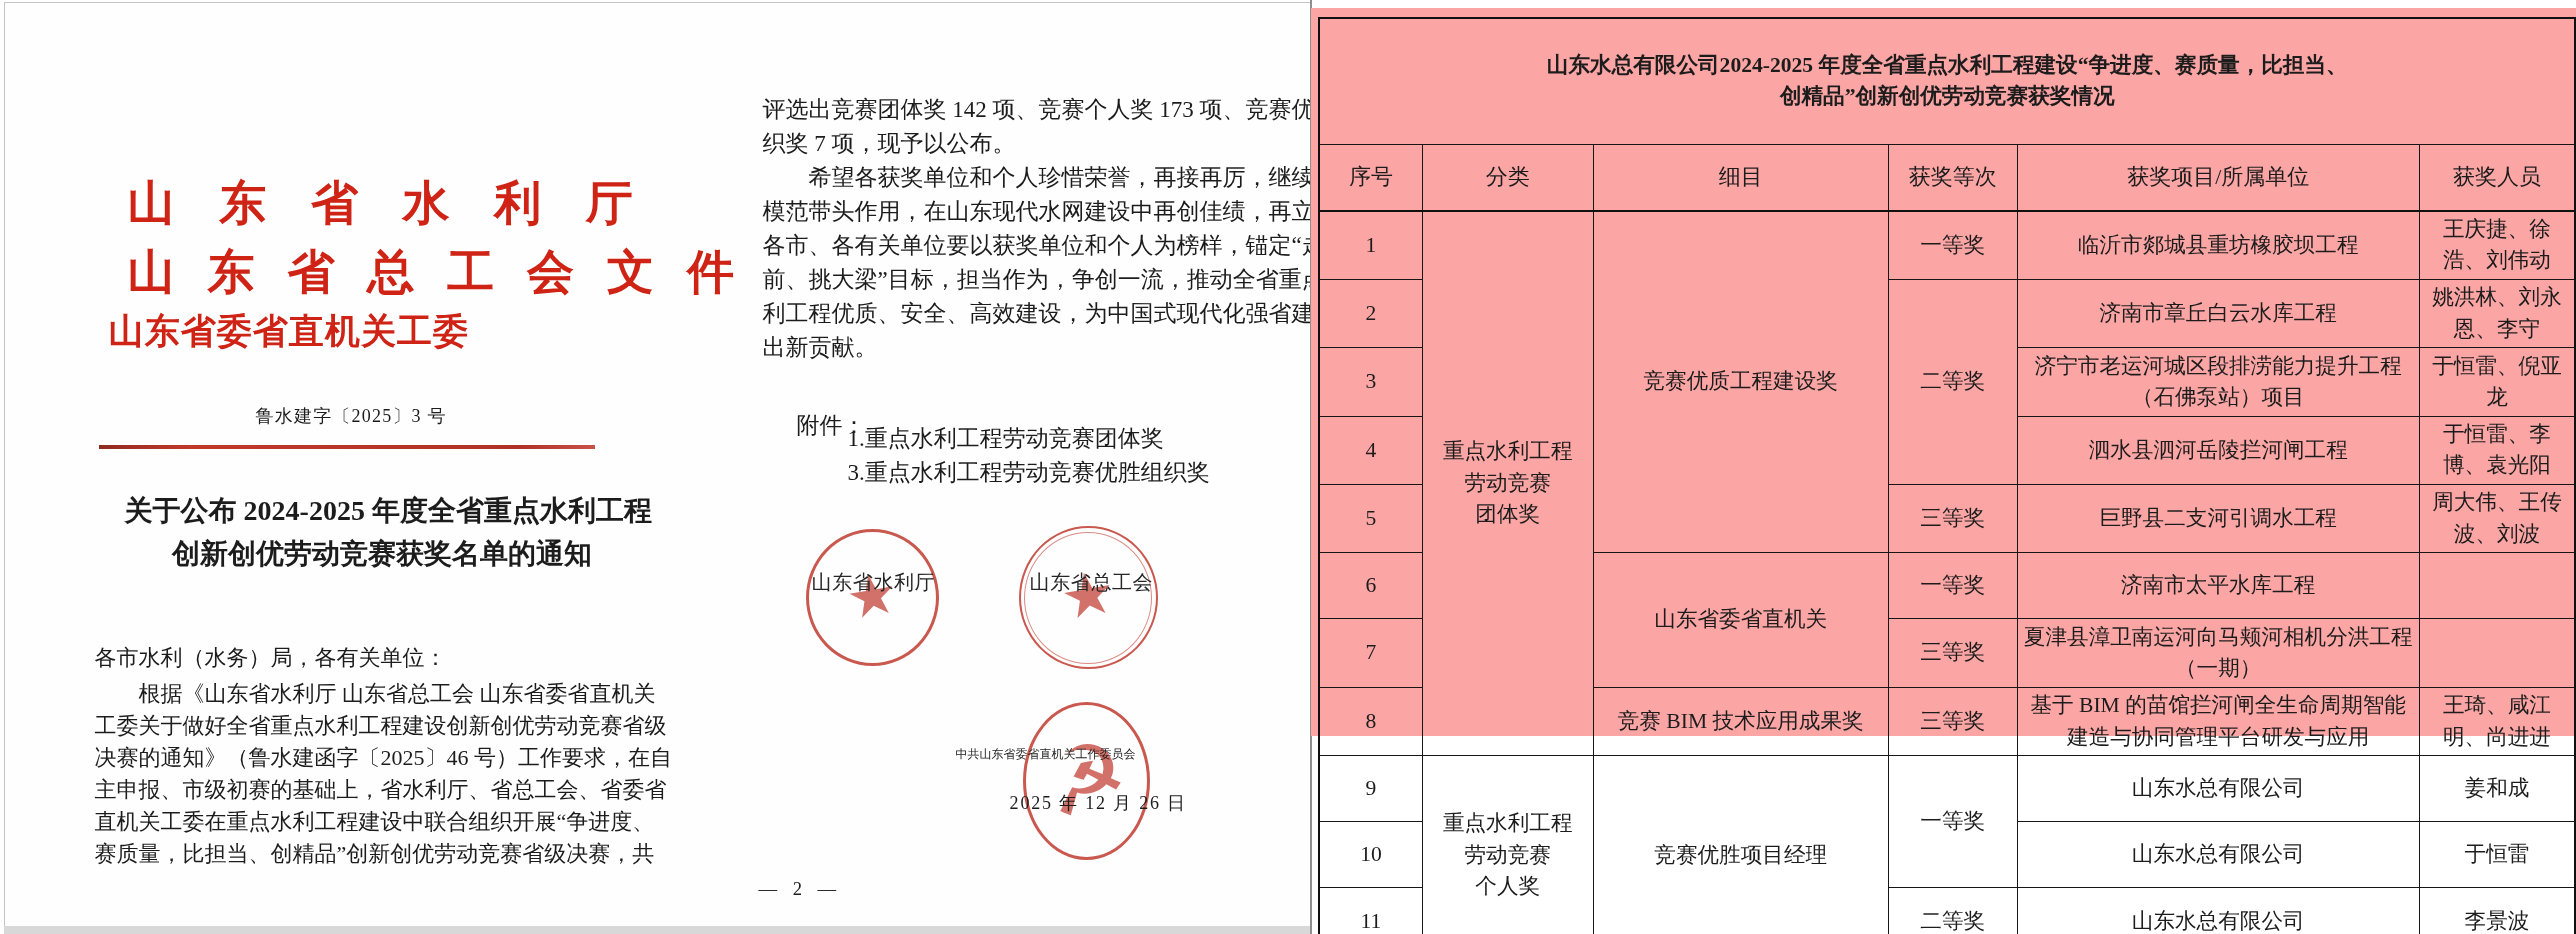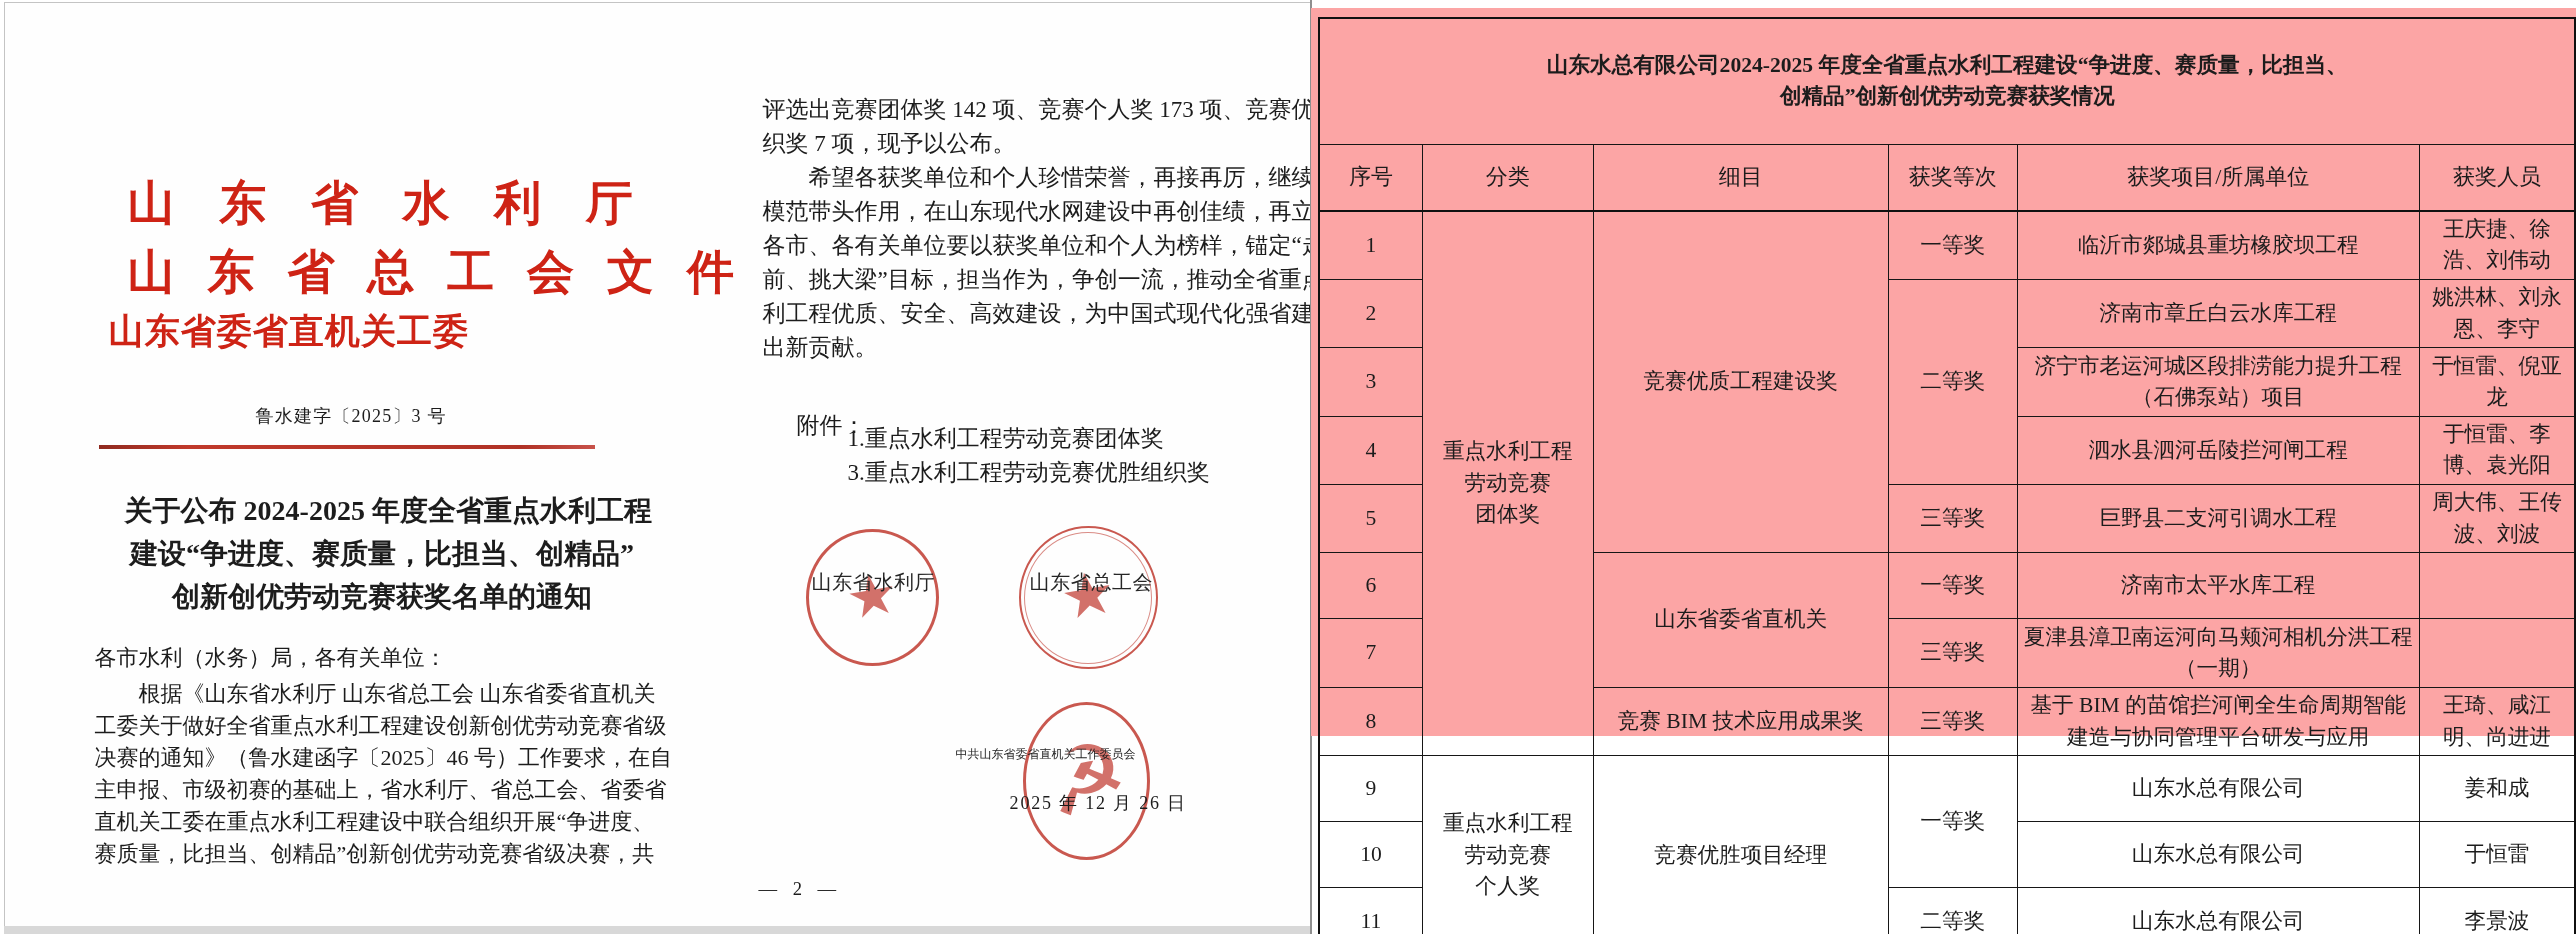--- a/index.html
+++ b/index.html
@@ -64,21 +64,20 @@
 
   <div class="spread">
 
     <div class="red-line red-l1">山东省水利厅</div>
     <div class="red-line red-l2">山东省总工会文件</div>
     <div class="red-line red-l3">山东省委省直机关工委</div>
     <div class="abs doc-number">鲁水建字〔2025〕3 号</div>
     <div class="red-rule"></div>
     <div class="doc-title">
         <div>关于公布 2024-2025 年度全省重点水利工程</div>
-        <div>建设“争进度、赛质量，比担当、创精品”</div>
         <div>创新创优劳动竞赛获奖名单的通知</div>
       </div>
     <div class="abs salutation">各市水利（水务）局，各有关单位：</div>
     <div class="body1">
         <div>　　根据《山东省水利厅 山东省总工会 山东省委省直机关</div>
         <div>工委关于做好全省重点水利工程建设创新创优劳动竞赛省级</div>
         <div>决赛的通知》（鲁水建函字〔2025〕46 号）工作要求，在自</div>
         <div>主申报、市级初赛的基础上，省水利厅、省总工会、省委省</div>
         <div>直机关工委在重点水利工程建设中联合组织开展“争进度、</div>
         <div>赛质量，比担当、创精品”创新创优劳动竞赛省级决赛，共</div>

